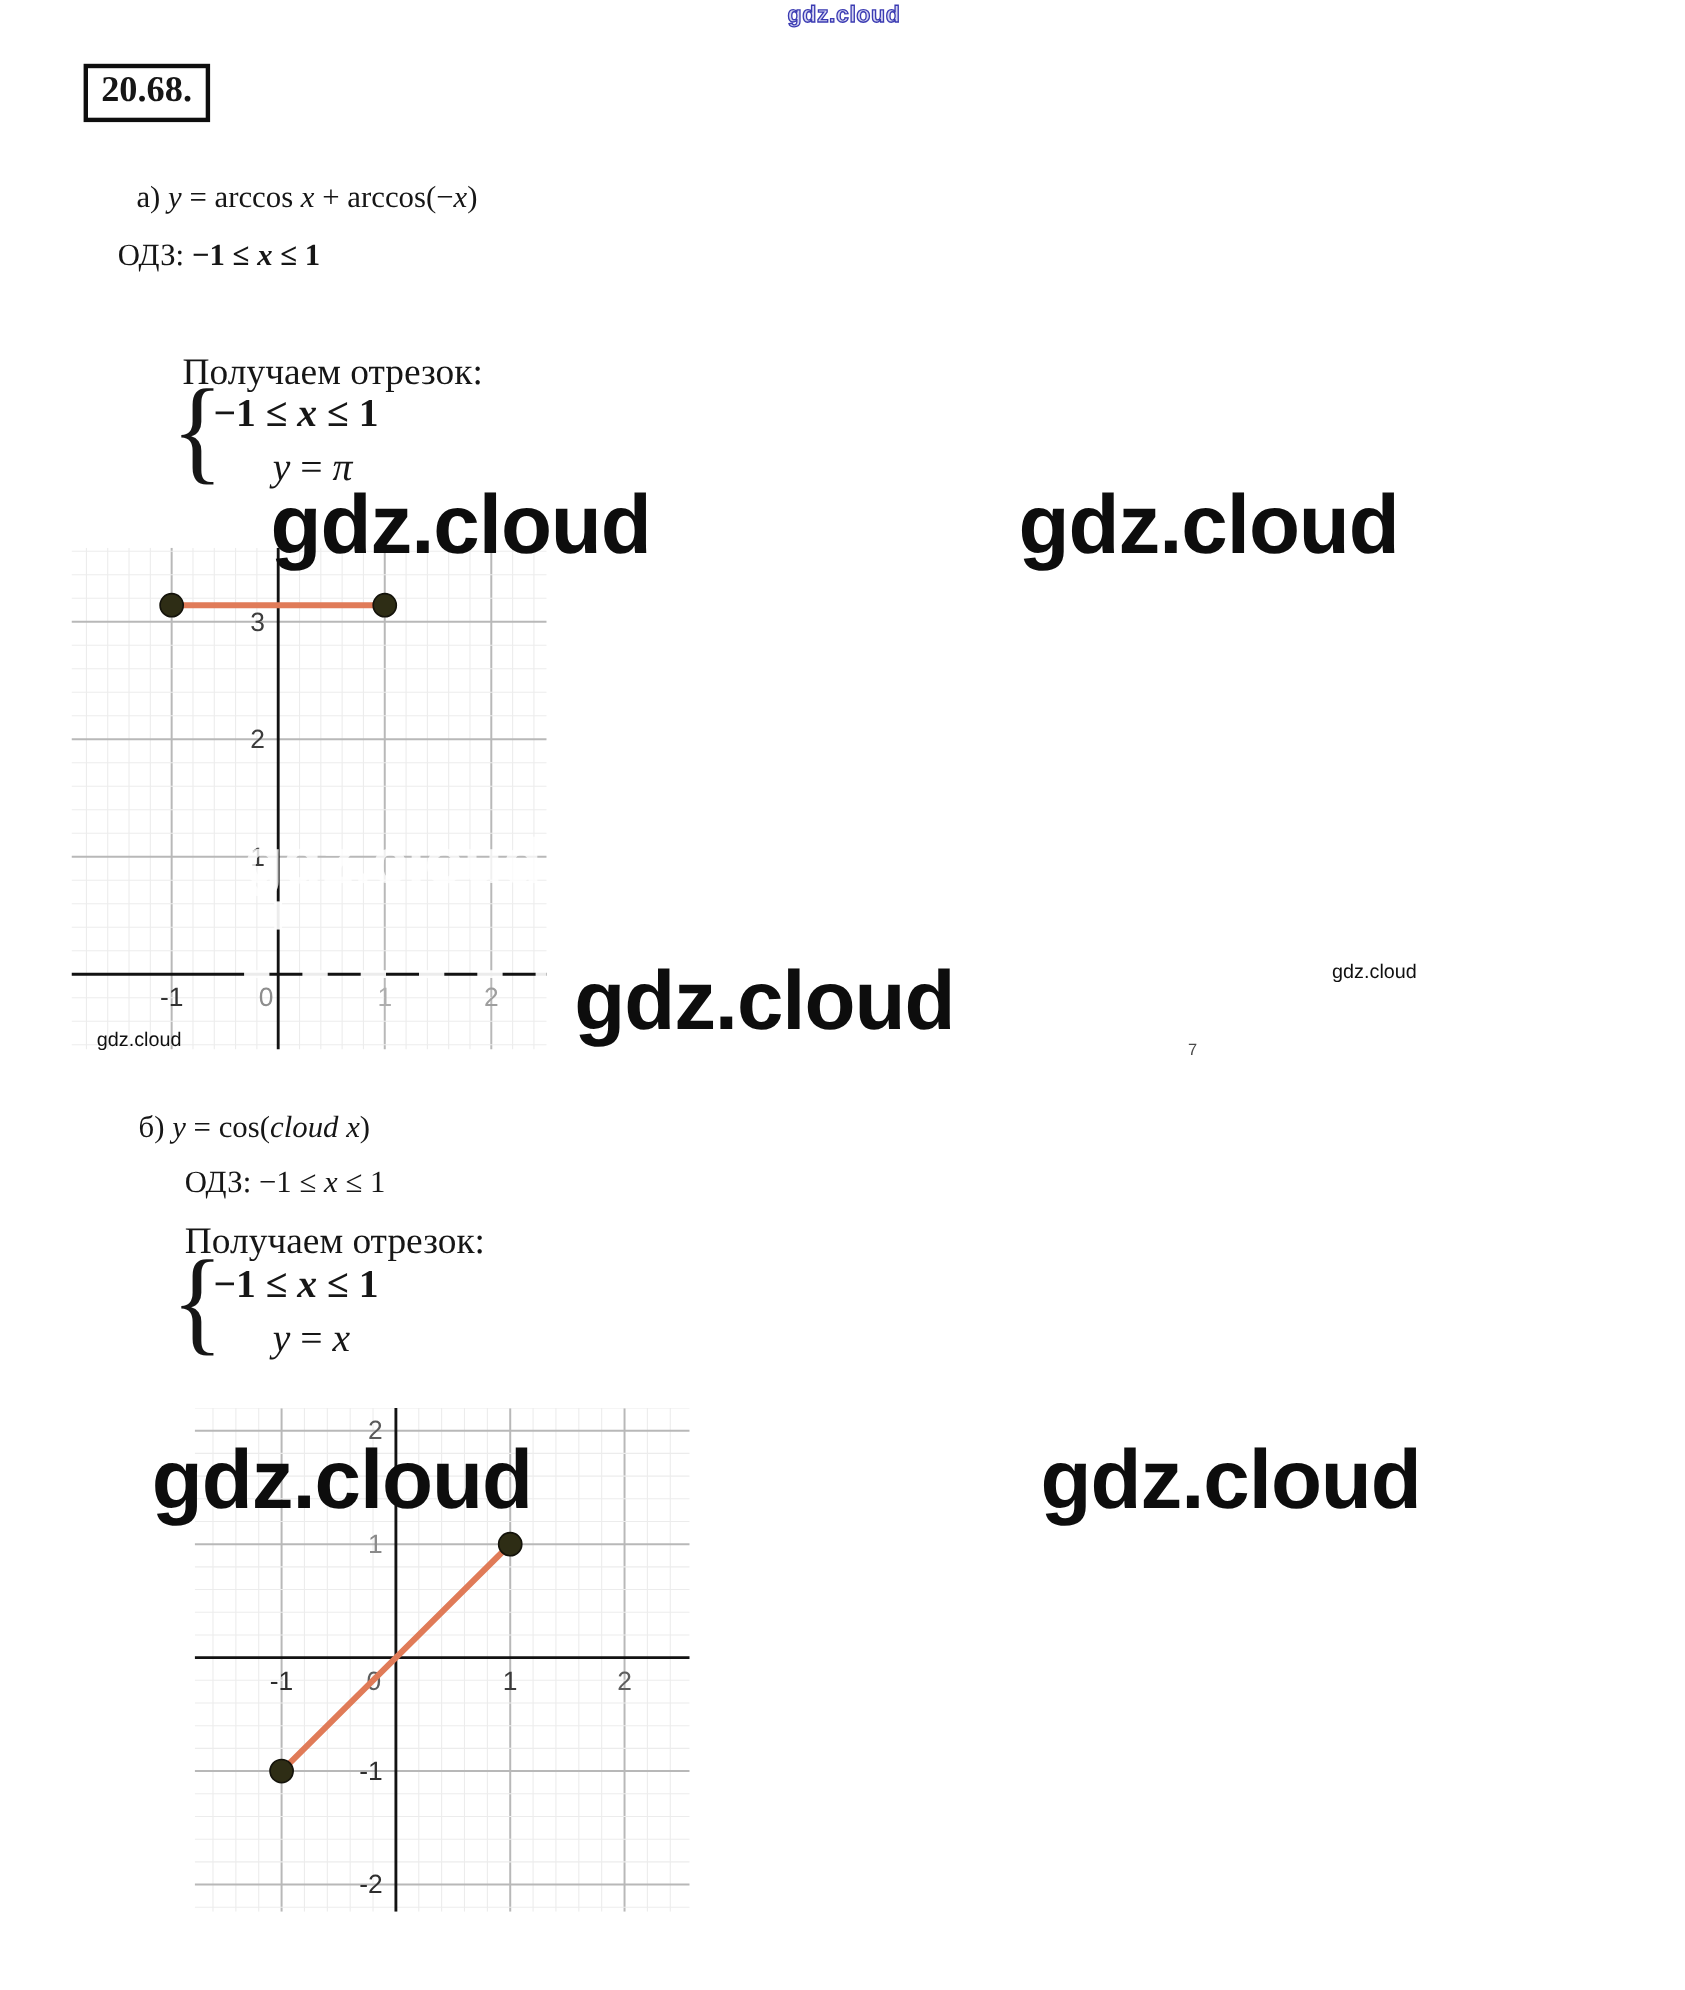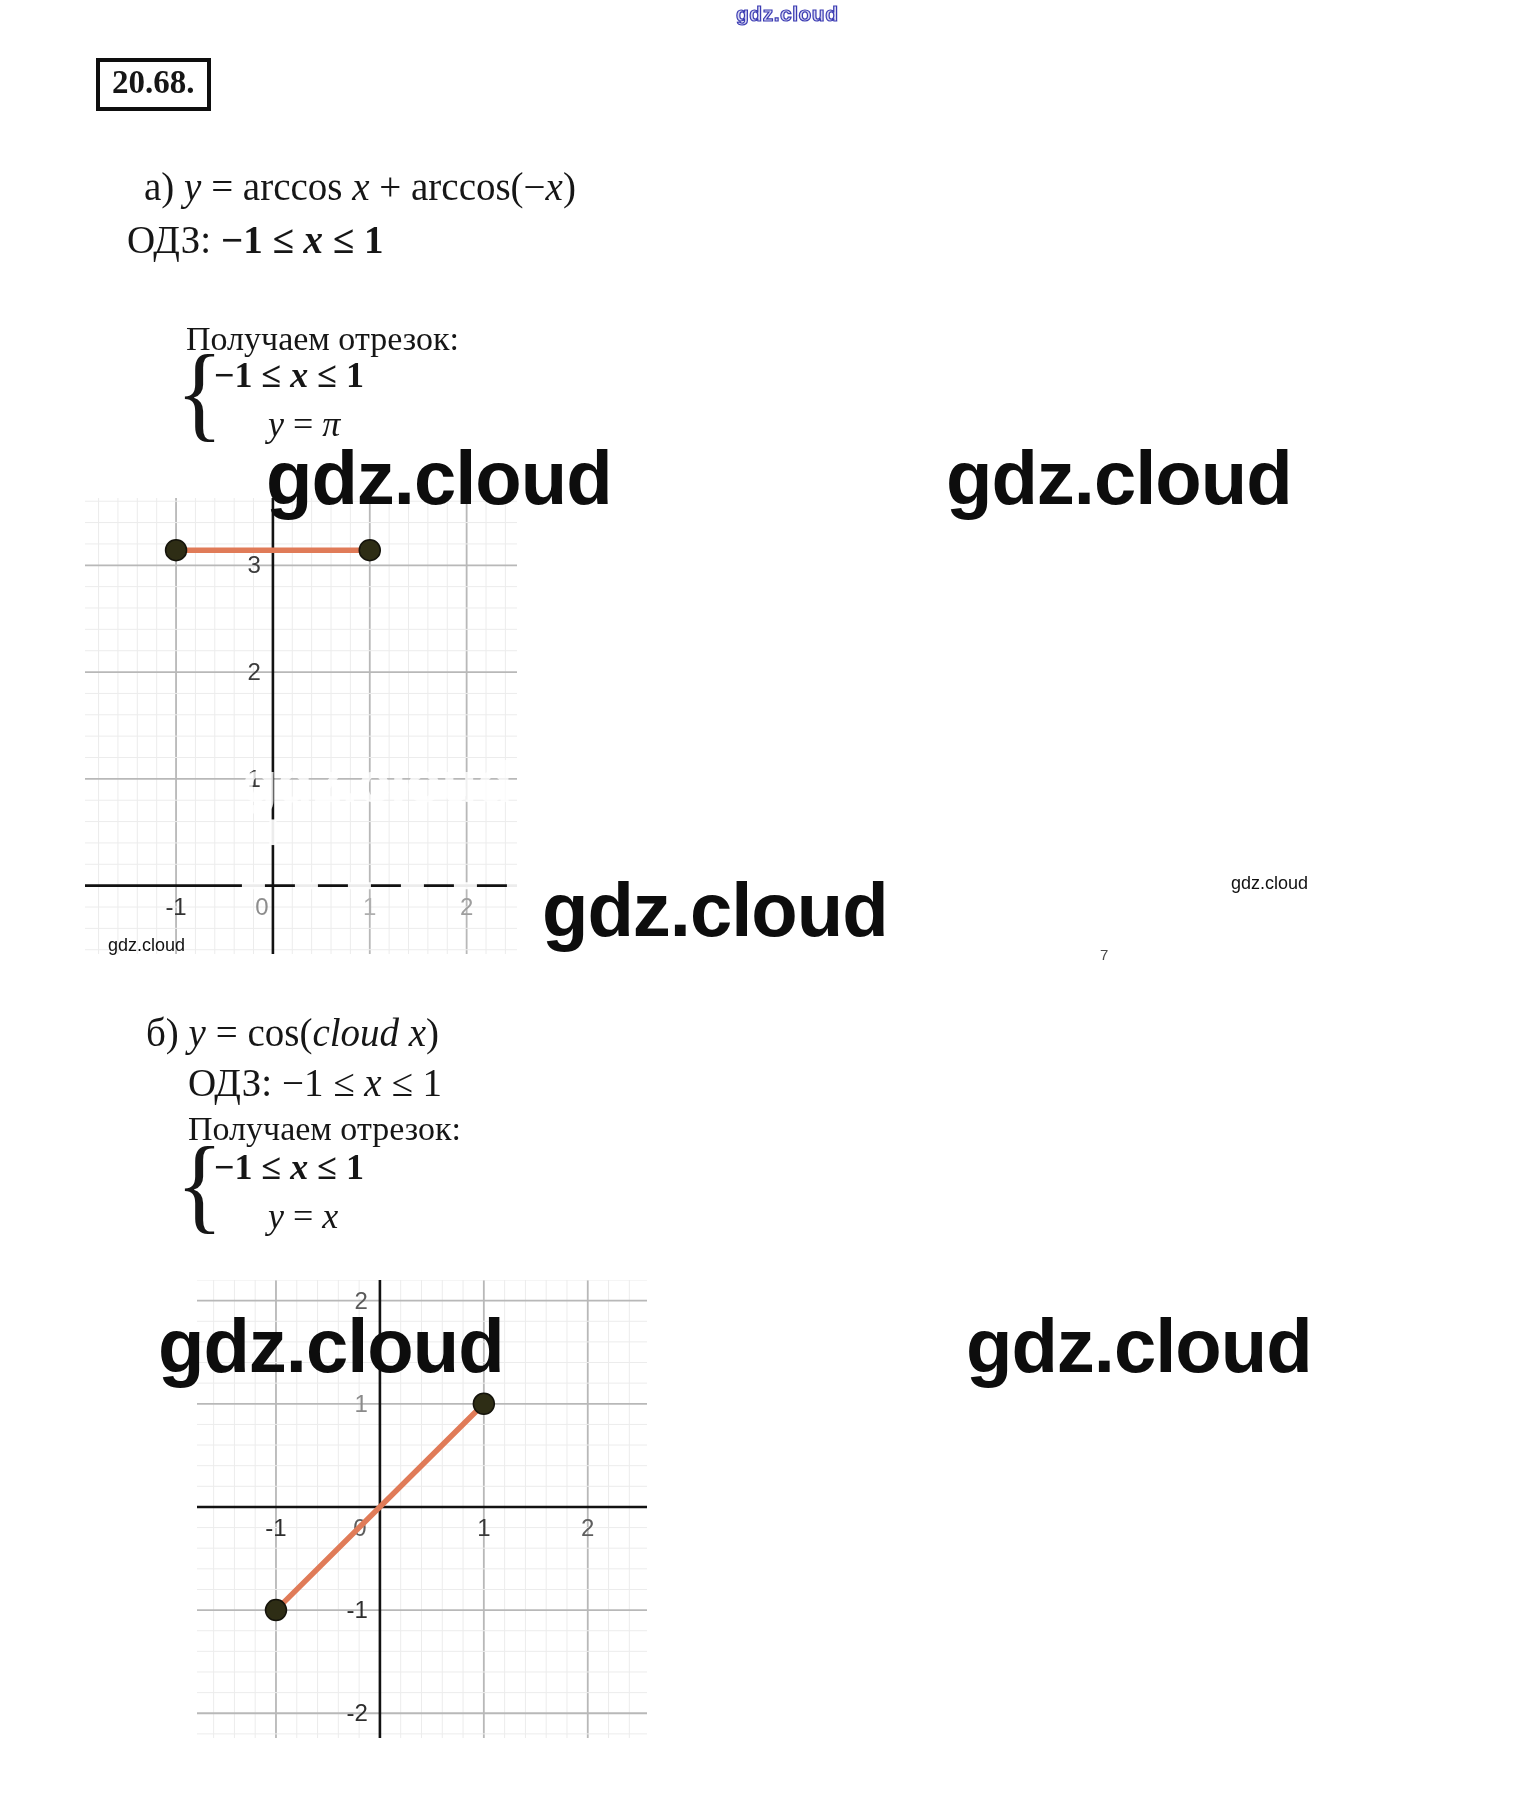--- a/index.html
+++ b/index.html
@@ -1,17 +1,17 @@
 <!DOCTYPE html>
 <html><head>
 <meta charset="utf-8">
 <style>
   html,body{margin:0;padding:0;background:#fff;}
   .page{position:relative;width:1412px;height:1809px;background:#ffffff;overflow:hidden;
-        font-family:"Liberation Serif","DejaVu Serif",serif;color:#161616;margin-left:20px;}
+        font-family:"Liberation Serif","DejaVu Serif",serif;color:#161616;}
 
   
   .wm{position:absolute;font-family:"Liberation Sans","DejaVu Sans",sans-serif;line-height:1;
       color:#0d0d0d;white-space:nowrap;z-index:5;}
   .wm-big{font-size:76px;font-weight:bold;letter-spacing:-1px;}
   #wm1{left:246px;top:440px;}
   #wm2{left:926px;top:440px;}
   #wm3{left:522px;top:872px;}
   #wm4{left:138px;top:1308px;}
   #wm5{left:946px;top:1308px;}
@@ -21,21 +21,21 @@
   .wm-top{left:716px;top:3px;font-size:21px;font-weight:bold;letter-spacing:0.5px;
           color:rgba(90,90,200,0.25);-webkit-text-stroke:1.2px #3a3ab2;}
   .stray{position:absolute;left:1080px;top:946px;font-size:15px;color:#4a4a4a;
          font-family:"Liberation Sans",sans-serif;z-index:5;}
 
   
   .pnum{position:absolute;left:76px;top:58px;border:4px solid #0e0e0e;padding:2px 12px 6px 12px;
         font-size:33px;font-weight:bold;z-index:2;}
 
   
-  .math{position:absolute;font-size:39px;white-space:nowrap;z-index:2;}
+  .math{position:absolute;font-size:28px;white-space:nowrap;z-index:2;}
   .math i{font-style:italic;}
   #a-line1{left:124px;top:164px;}
   #a-line2{left:107px;top:217px;}
   #a-line3{left:417px;top:269px;}
   #a-line4{left:166px;top:320px;font-size:34px;}
   #b-line1{left:126px;top:1010px;}
   #b-line2{left:168px;top:1060px;}
   #b-line3{left:168px;top:1110px;font-size:34px;}
 
   

